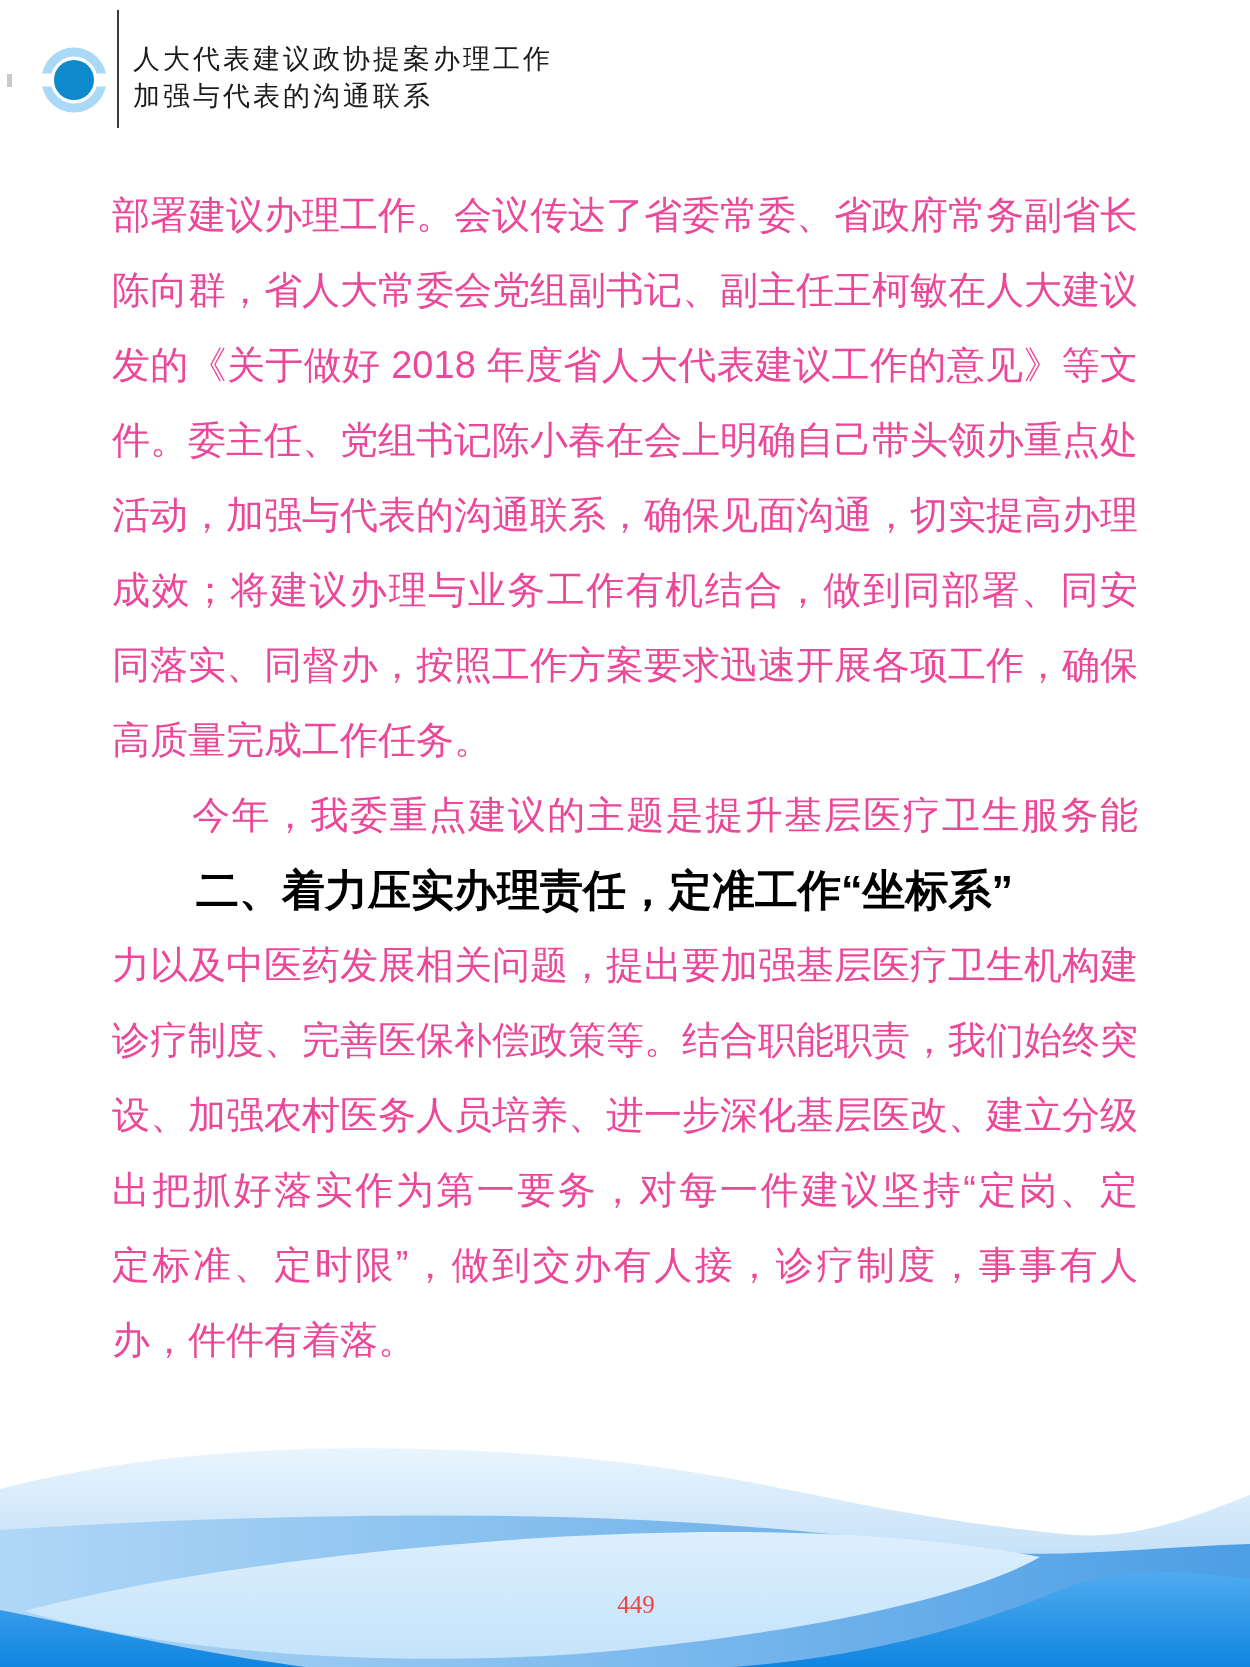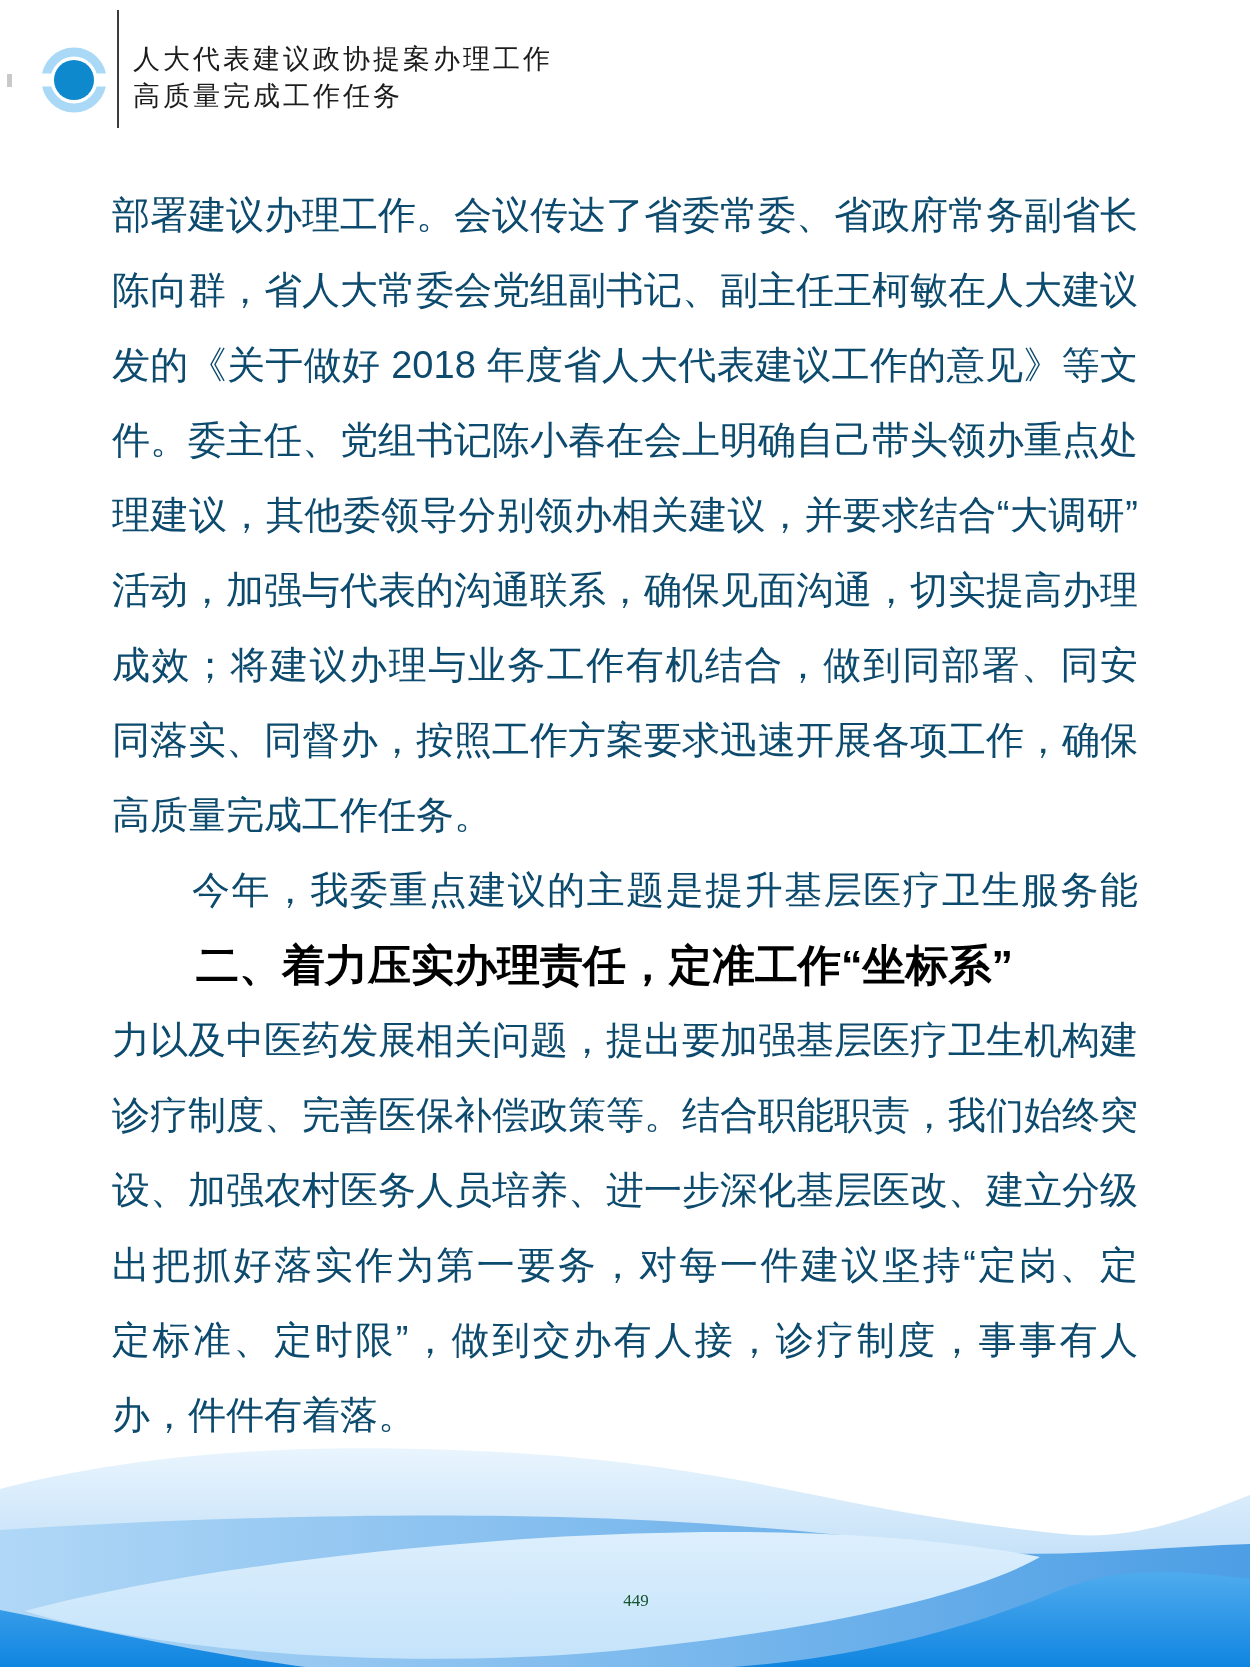--- a/index.html
+++ b/index.html
@@ -22,63 +22,62 @@
     font-family:"Liberation Serif","DejaVu Serif",serif;
     font-size:27px;line-height:37px;letter-spacing:3px;
     color:#1c1c1c;
   }
 
   
   .textblock{position:absolute;left:112px;top:170px;width:1026px;}
   .bl{
     font-size:38px;line-height:75px;height:75px;
     text-align:justify;text-align-last:justify;
-    overflow:hidden;color:#0c4a6e;
+    overflow:hidden;color:#ec4899;
   }
   .bl.para-end{text-align-last:left;}
   .bl.indent{padding-left:80px;}
   .bl.heading{
     font-size:43px;font-weight:700;padding-left:84px;
     text-align:left;text-align-last:left;color:#000;
   }
 
   
   .waves{position:absolute;left:0;bottom:0;width:1250px;height:235px;display:block;}
   .page-num{
     position:absolute;left:0;top:1583px;width:100%;
     text-align:center;text-indent:22px;
     font-family:"Liberation Serif","DejaVu Serif",serif;
-    font-size:17px;color:#14532d;
+    font-size:25px;color:#ef4444;
   }
 </style>
 </head>
 <body>
 
 <div class="page">
 
   <div>
     <svg class="logo-svg" width="72" height="72" viewBox="0 0 72 72" aria-hidden="true">
       <circle cx="36" cy="36" r="28" fill="none" stroke="#a9d9f6" stroke-width="9"></circle>
       <rect x="-2" y="29.5" width="76" height="13" fill="#ffffff"></rect>
       <circle cx="36" cy="36" r="20" fill="#0f89ce"></circle>
     </svg>
     <div class="edge-mark"></div>
     <div class="header-divider"></div>
     <div class="header-titles">
       <div>人大代表建议政协提案办理工作</div>
-      <div>高质量完成工作任务</div>
+      <div>加强与代表的沟通联系</div>
     </div>
   </div>
 
   <div class="textblock">
     <div class="bl">部署建议办理工作。会议传达了省委常委、省政府常务副省长</div>
     <div class="bl">陈向群，省人大常委会党组副书记、副主任王柯敏在人大建议</div>
     <div class="bl">发的《关于做好 2018 年度省人大代表建议工作的意见》等文</div>
     <div class="bl">件。委主任、党组书记陈小春在会上明确自己带头领办重点处</div>
-    <div class="bl">理建议，其他委领导分别领办相关建议，并要求结合“大调研”</div>
     <div class="bl">活动，加强与代表的沟通联系，确保见面沟通，切实提高办理</div>
     <div class="bl">成效；将建议办理与业务工作有机结合，做到同部署、同安排、</div>
     <div class="bl">同落实、同督办，按照工作方案要求迅速开展各项工作，确保</div>
     <div class="bl para-end">高质量完成工作任务。</div>
 
     <div class="bl indent">今年，我委重点建议的主题是提升基层医疗卫生服务能</div>
 
     <div class="bl heading">二、着力压实办理责任，定准工作“坐标系”</div>
     <div class="bl">力以及中医药发展相关问题，提出要加强基层医疗卫生机构建</div>
     <div class="bl">诊疗制度、完善医保补偿政策等。结合职能职责，我们始终突</div>

